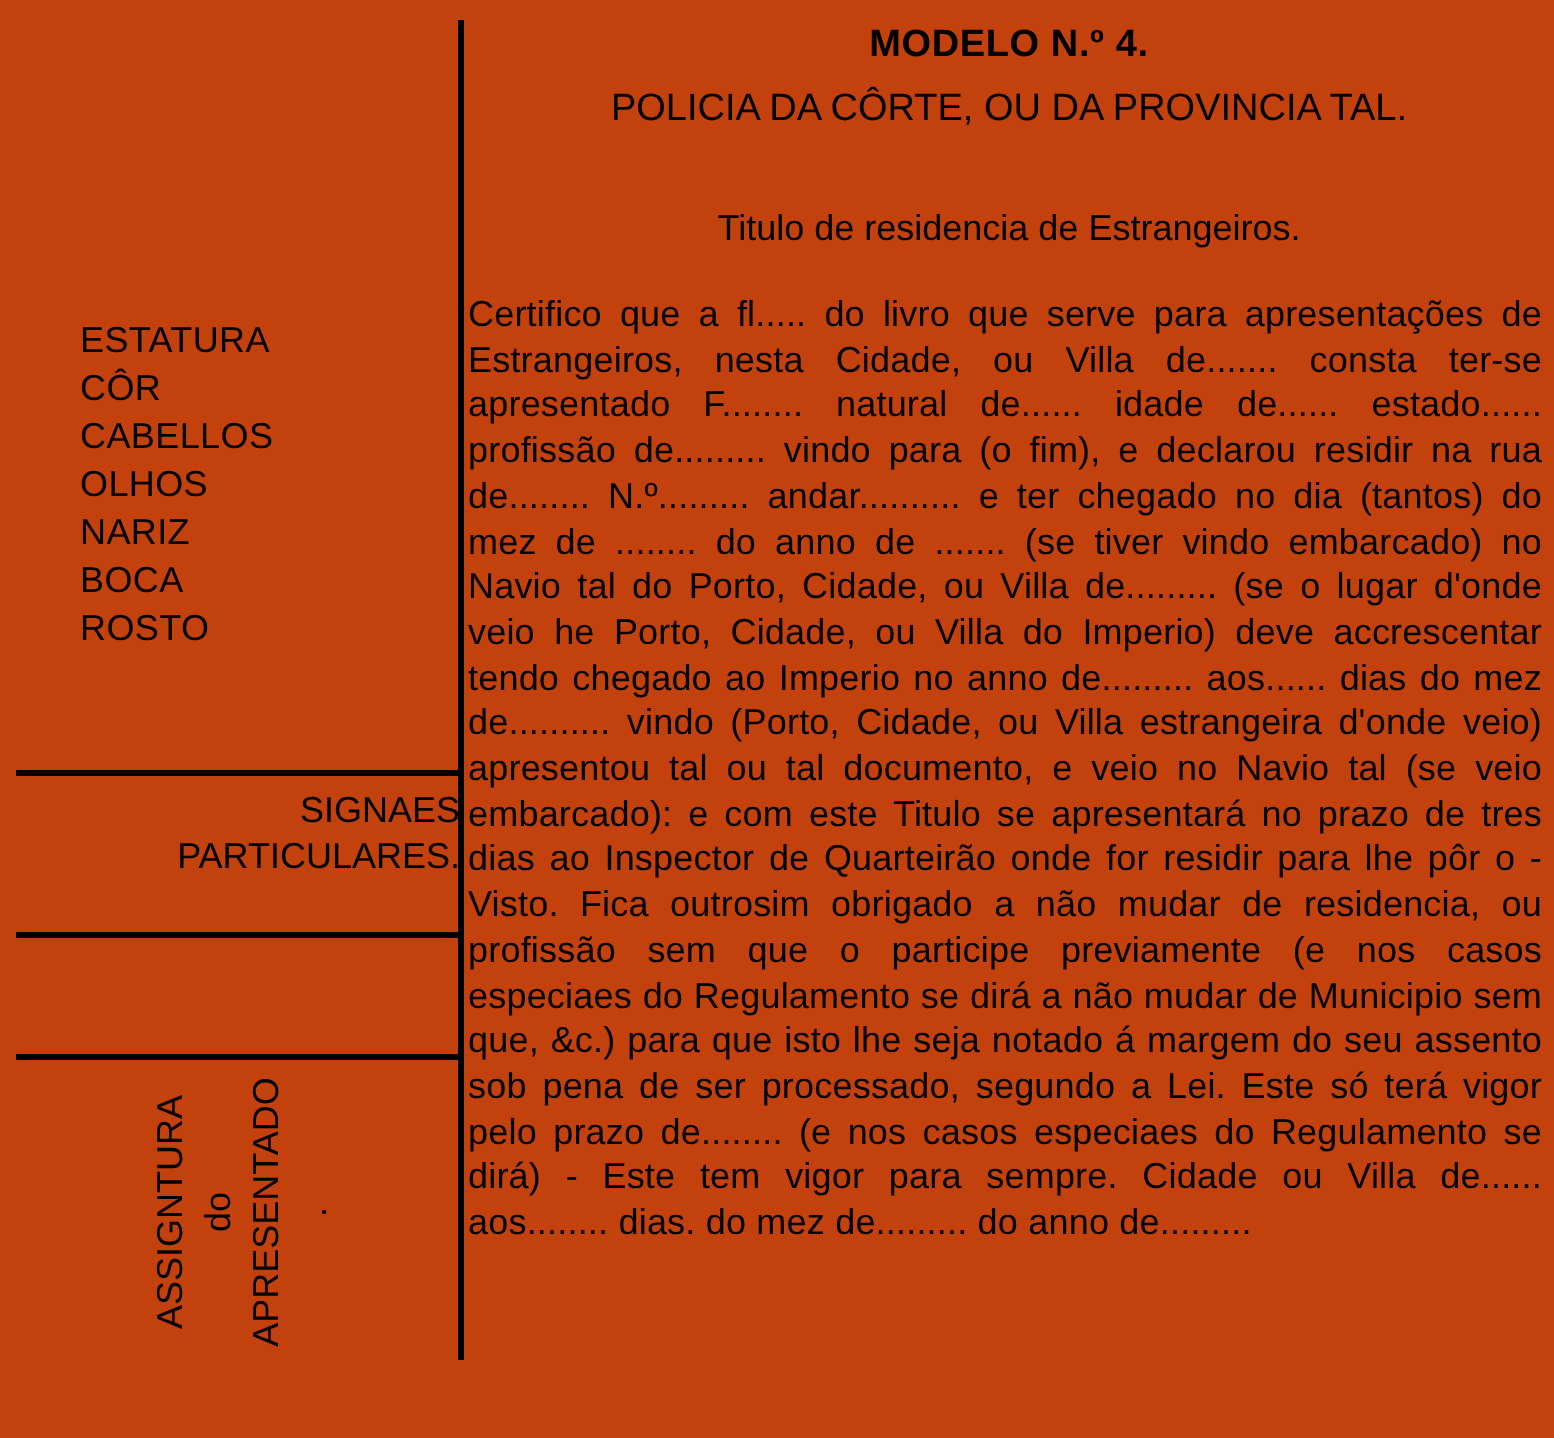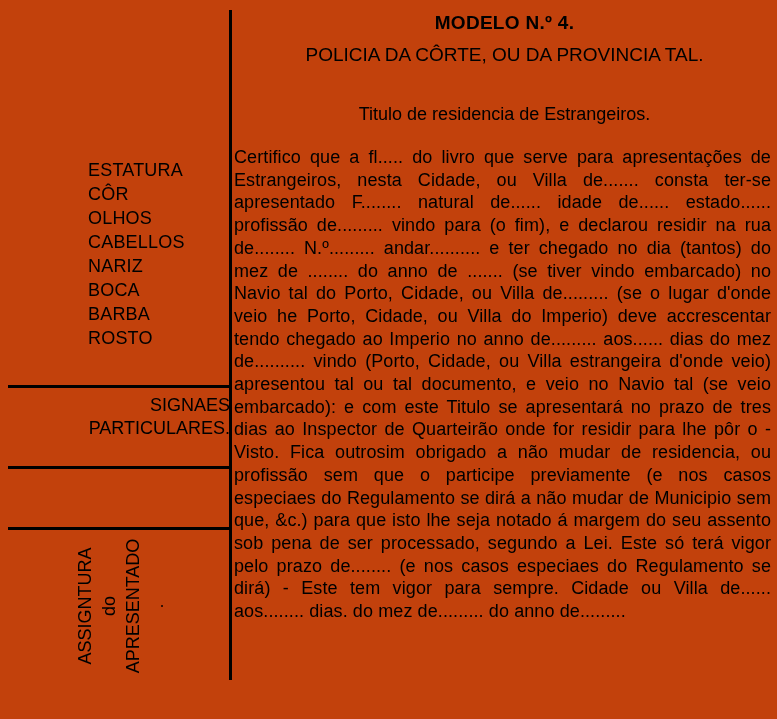--- a/index.html
+++ b/index.html
@@ -54,21 +54,20 @@
   .title-model, .title-authority, .title-subtitle { position: absolute; left: 232px; width: 545px; text-align: center; }
 
   
   .descriptor-list {
     position: absolute;
     left: 40px;
     top: 158px;
     font-size: 18px;
     line-height: 24px;
     letter-spacing: 0.2px;
-    margin-left: 48px;
   }
   .descriptor-list div { white-space: nowrap; }
 
   
   .left-section {
     position: absolute;
     left: 4px;
     width: 226px;
     text-align: right;
     font-size: 18px;
@@ -110,25 +109,24 @@
 
   <div class="title-model">MODELO N.º 4.</div>
   <div class="title-authority">POLICIA DA CÔRTE, OU DA PROVINCIA TAL.</div>
   <div class="title-subtitle">Titulo de residencia de Estrangeiros.</div>
 
   <div class="v-divider"></div>
 
   <div class="descriptor-list">
     <div>ESTATURA</div>
     <div>CÔR</div>
+    <div>CABELLOS</div>
     <div>OLHOS</div>
-    <div>CABELLOS</div>
     <div>NARIZ</div>
     <div>BOCA</div>
-    <div>BARBA</div>
     <div>ROSTO</div>
   </div>
 
   <div class="h-rule rule-1"></div>
 
   <div class="left-section section-signaes">
     <div>SIGNAES</div>
     <div>PARTICULARES.</div>
   </div>
 

